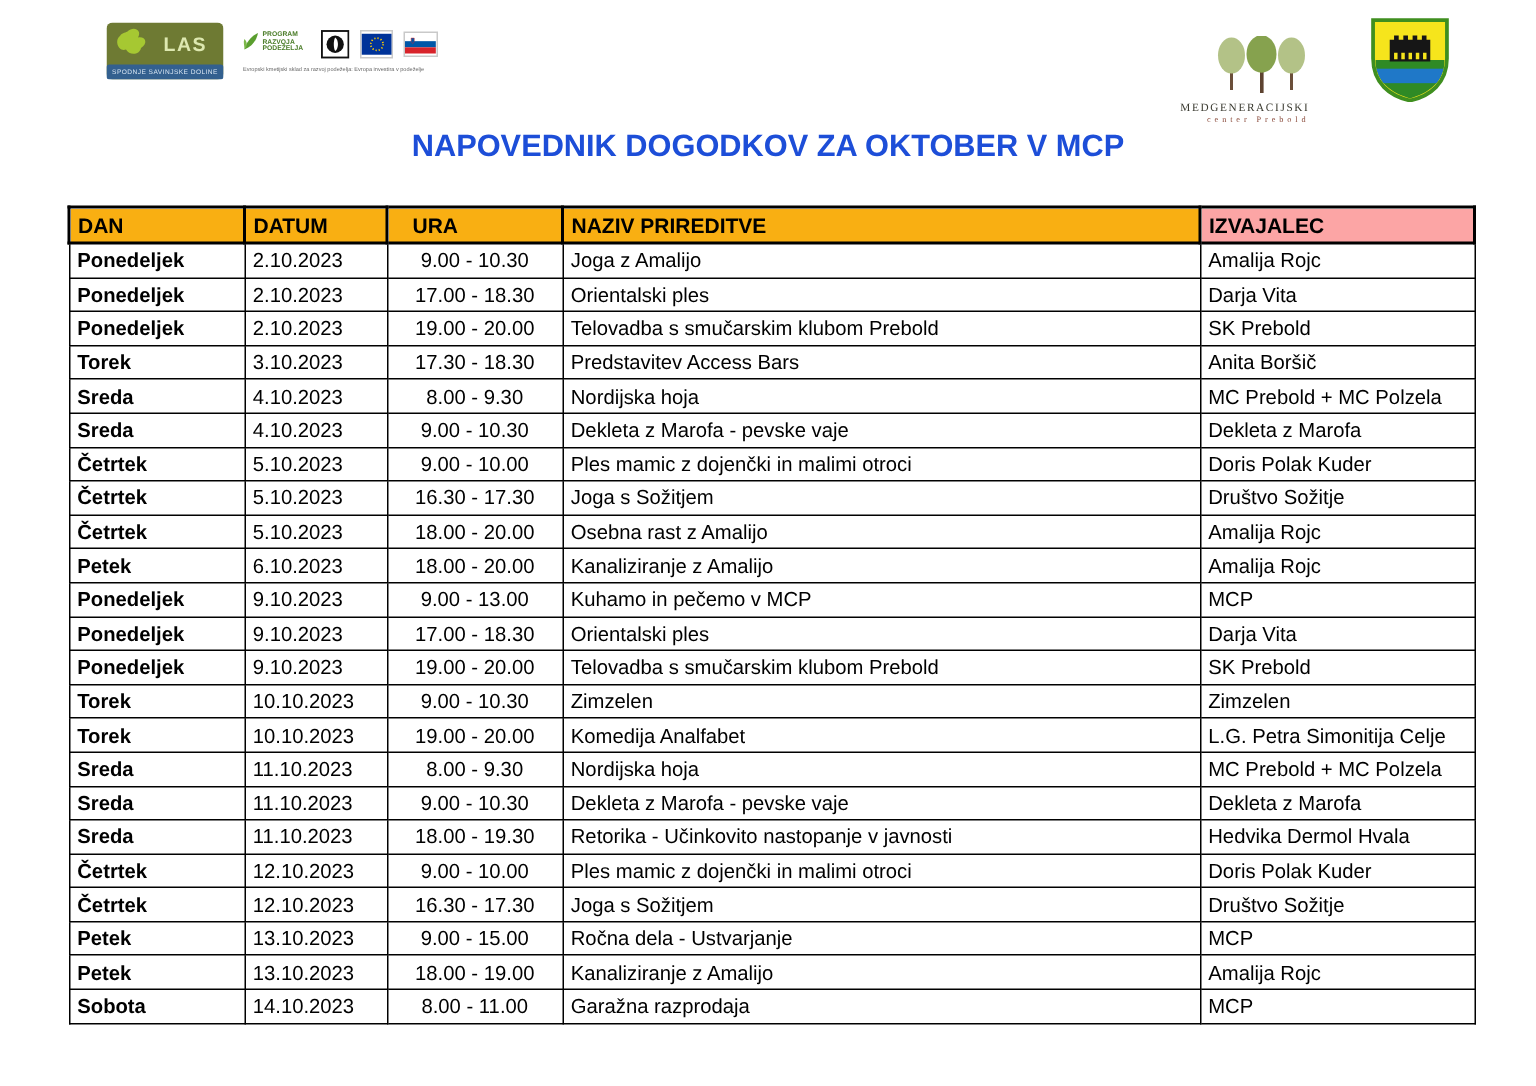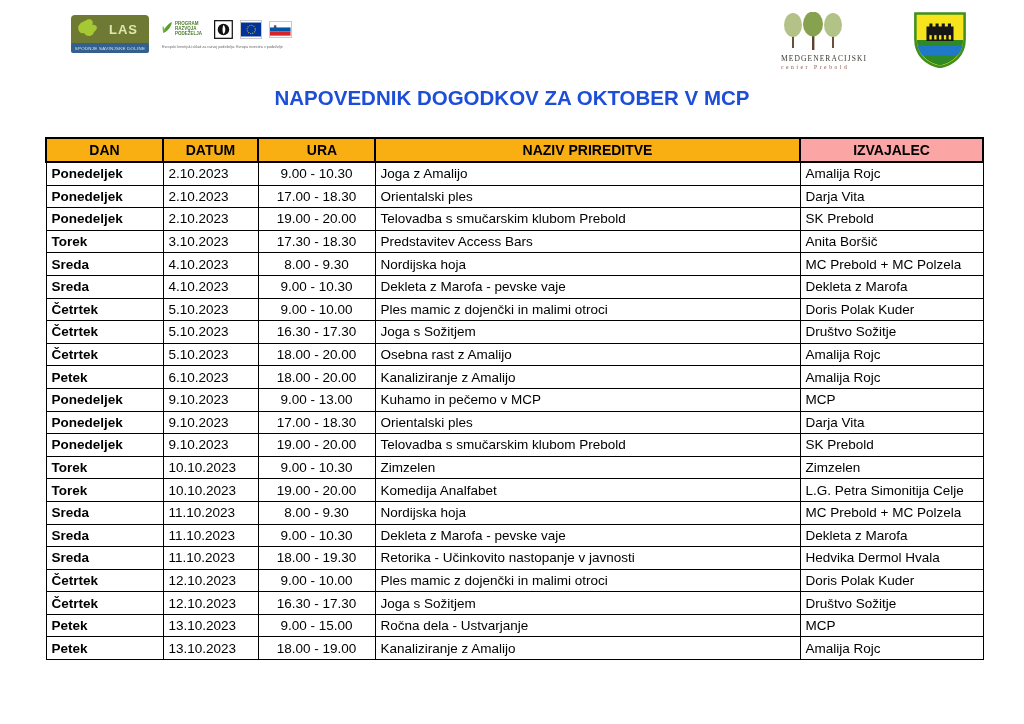--- a/index.html
+++ b/index.html
@@ -10,34 +10,34 @@
   
   .logo-las{position:absolute;left:71px;top:15px;text-decoration:underline;}
   .logo-prp{position:absolute;left:162px;top:18px;width:130px;}
   .prp-row{display:flex;align-items:center;gap:7px;}
   .prp-textgroup{display:flex;align-items:flex-start;gap:2px;}
   .prp-program{font-size:5px;line-height:5.5px;width:32px;color:#4a7c28;font-weight:bold;
     transform:scale(.9);transform-origin:0 0;}
   .prp-caption{margin-top:4px;font-size:6px;color:#6a6a6a;white-space:nowrap;
     transform:scale(.62);transform-origin:0 0;}
   .flag{border:0.5px solid #c9c9c9;}
-  .logo-mcp{position:absolute;left:781px;top:12px;width:92px;text-align:left;}
+  .logo-mcp{position:absolute;left:781px;top:24px;width:92px;text-align:right;}
   .mcp-line1{font-family:"Liberation Serif", serif;font-size:7.5px;letter-spacing:1.1px;color:#3a3a30;margin-top:0;}
   .mcp-line2{font-family:"Liberation Serif", serif;font-size:5.5px;letter-spacing:2.6px;color:#8a4a3a;margin-top:1px;}
   .logo-coa{position:absolute;left:913px;top:12px;}
   
   .title{position:absolute;left:0;top:86px;width:100%;margin:0;text-align:center;
     font-size:20.5px;font-weight:bold;color:#1d4ed8;}
   
   .events{position:absolute;left:45px;top:137px;width:937px;
     border-collapse:collapse;table-layout:fixed;}
   .events th,.events td{
     border:1.5px solid #000;padding:0 5px;font-size:13.5px;
     white-space:nowrap;overflow:hidden;vertical-align:middle;}
-  .events th{height:22px;font-size:14px;font-weight:bold;text-align:center;border-width:2px;}
+  .events th{height:22px;font-size:14px;font-weight:bold;text-align:left;border-width:2px;}
   .events td{height:21.6px;}
   td.col-dan{font-weight:bold;}
   td.col-datum{font-weight:normal;text-align:left;}
   td.col-ura{text-align:center;}
   td.col-naziv{}
   td.col-izvajalec{}
 </style>
 </head>
 <body>
 
@@ -280,14 +280,21 @@
         <td class="col-naziv">Ročna dela - Ustvarjanje</td>
         <td class="col-izvajalec">MCP</td>
       </tr>
       <tr>
         <td class="col-dan">Petek</td>
         <td class="col-datum">13.10.2023</td>
         <td class="col-ura">18.00 - 19.00</td>
         <td class="col-naziv">Kanaliziranje z Amalijo</td>
         <td class="col-izvajalec">Amalija Rojc</td>
       </tr>
+      <tr>
+        <td class="col-dan">Sobota</td>
+        <td class="col-datum">14.10.2023</td>
+        <td class="col-ura">8.00 - 11.00</td>
+        <td class="col-naziv">Garažna razprodaja</td>
+        <td class="col-izvajalec">MCP</td>
+      </tr>
     </tbody>
 </table>
 
 </body></html>

